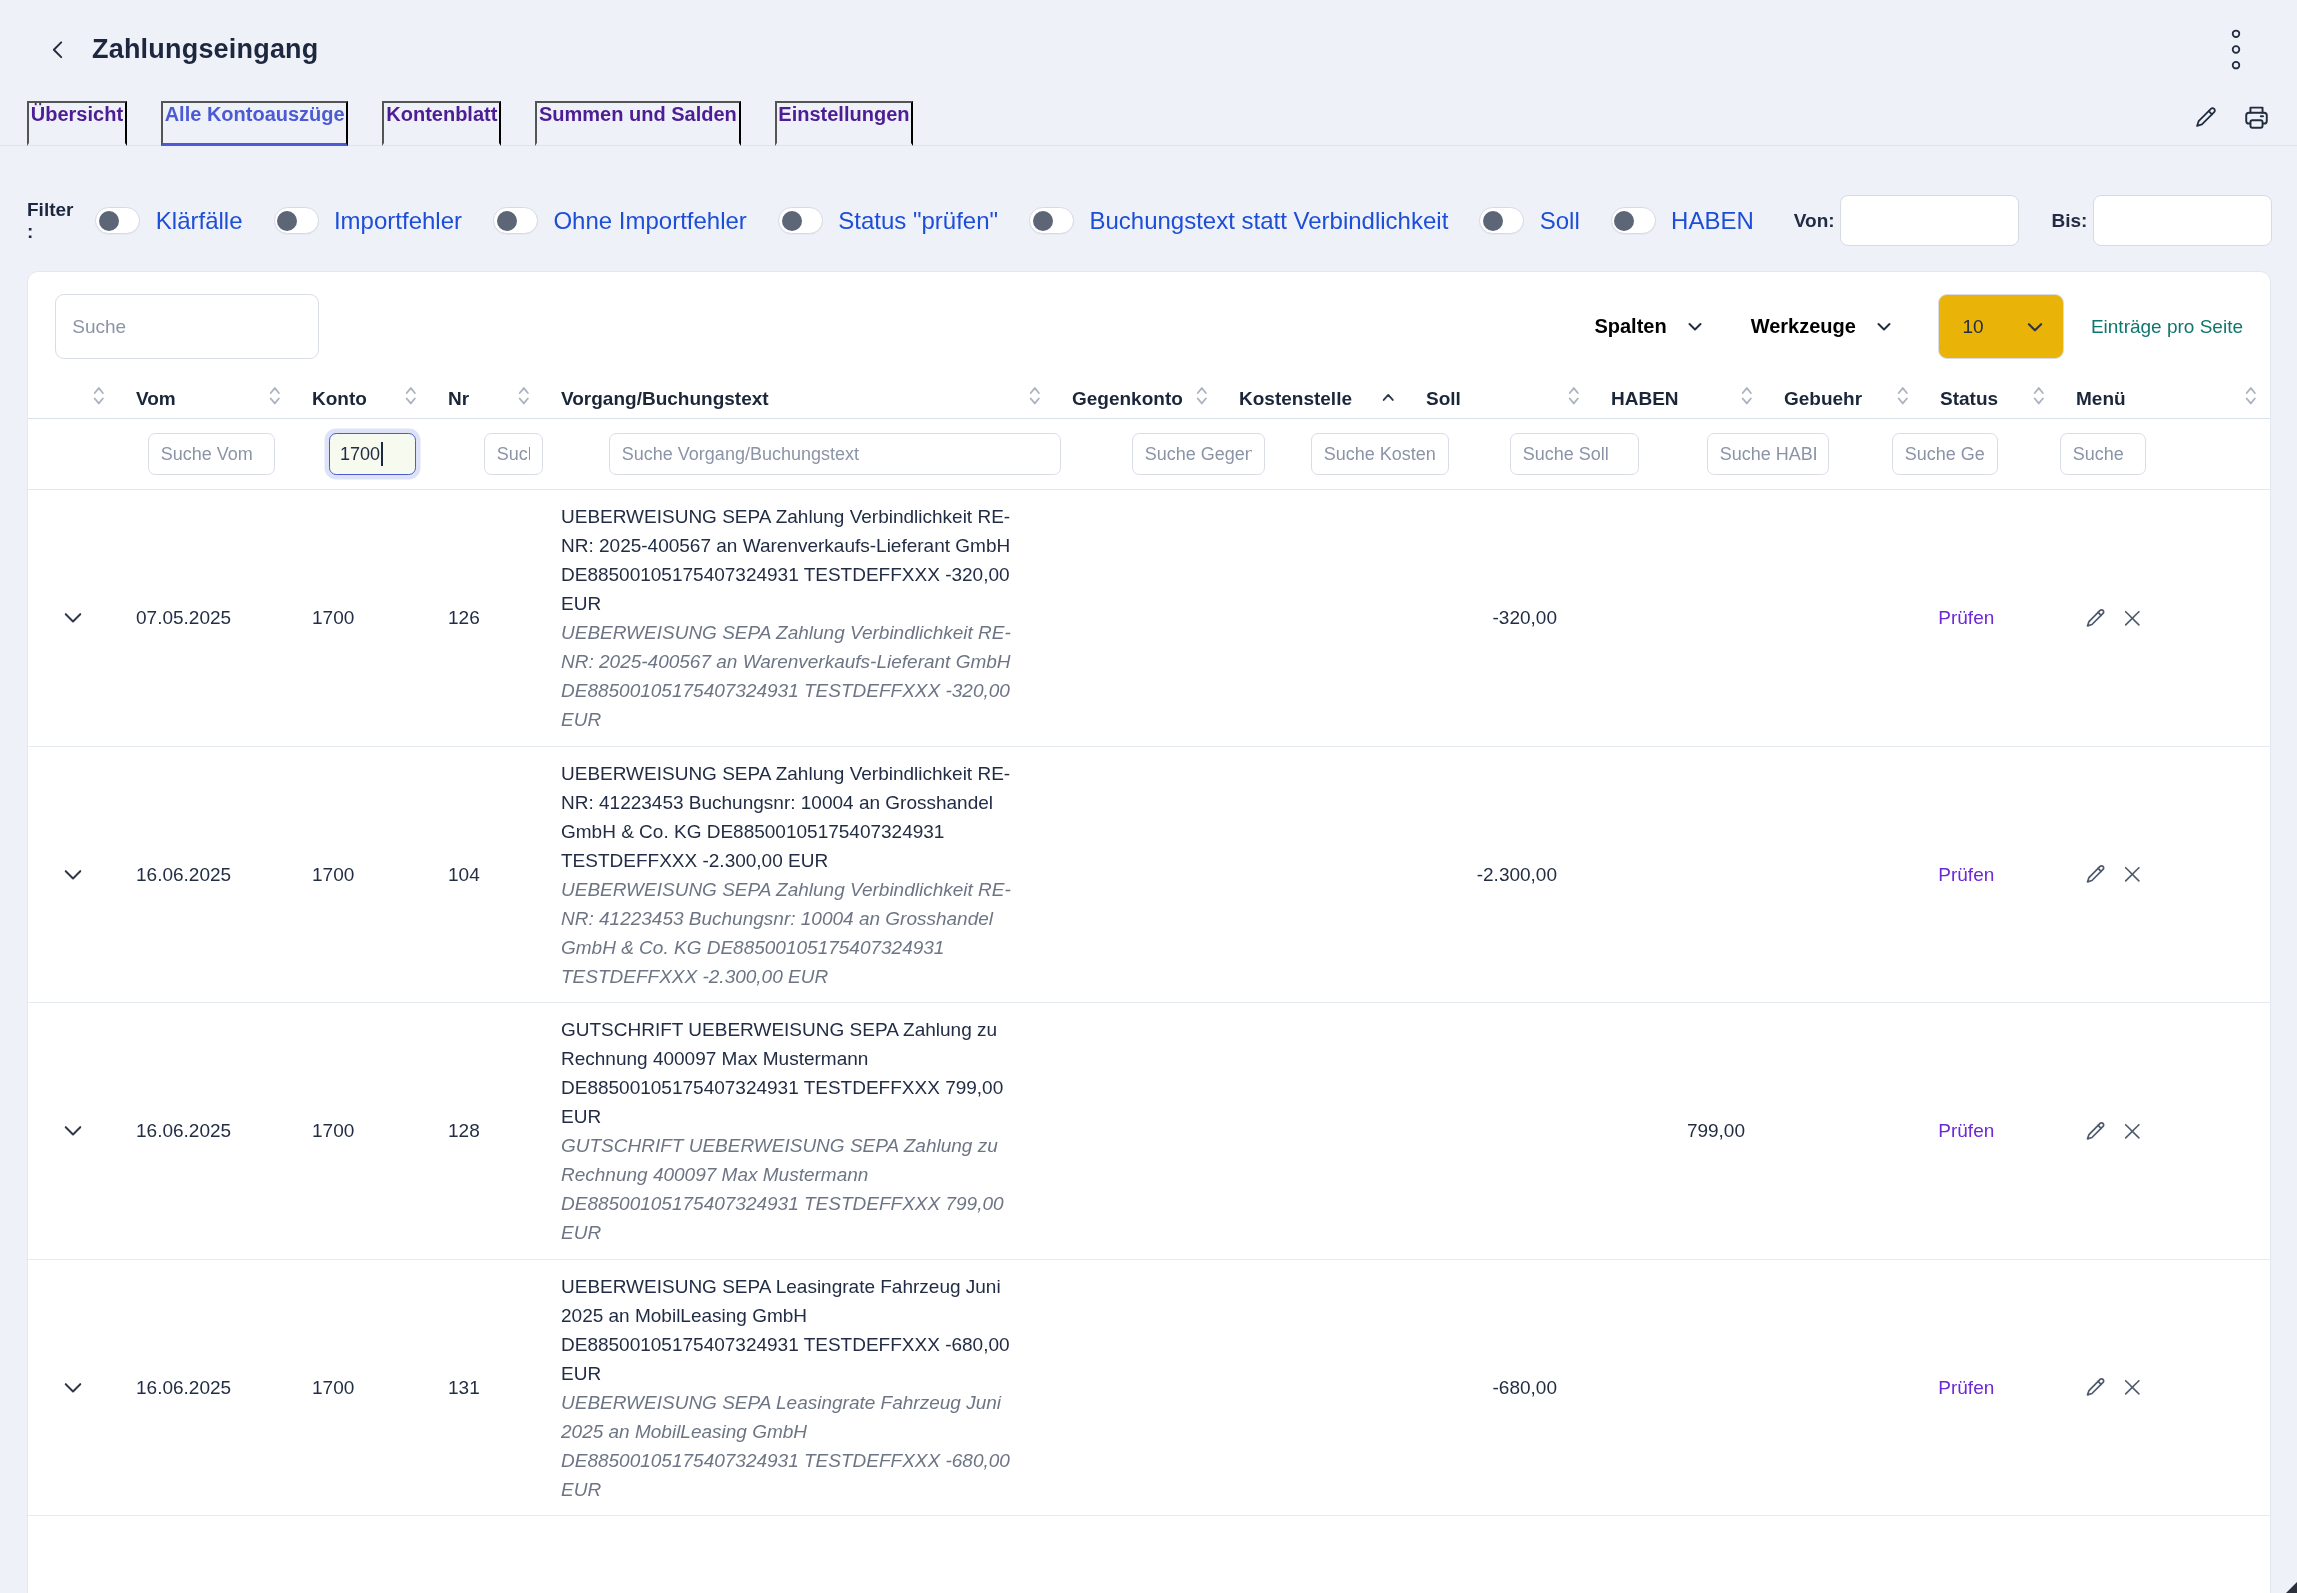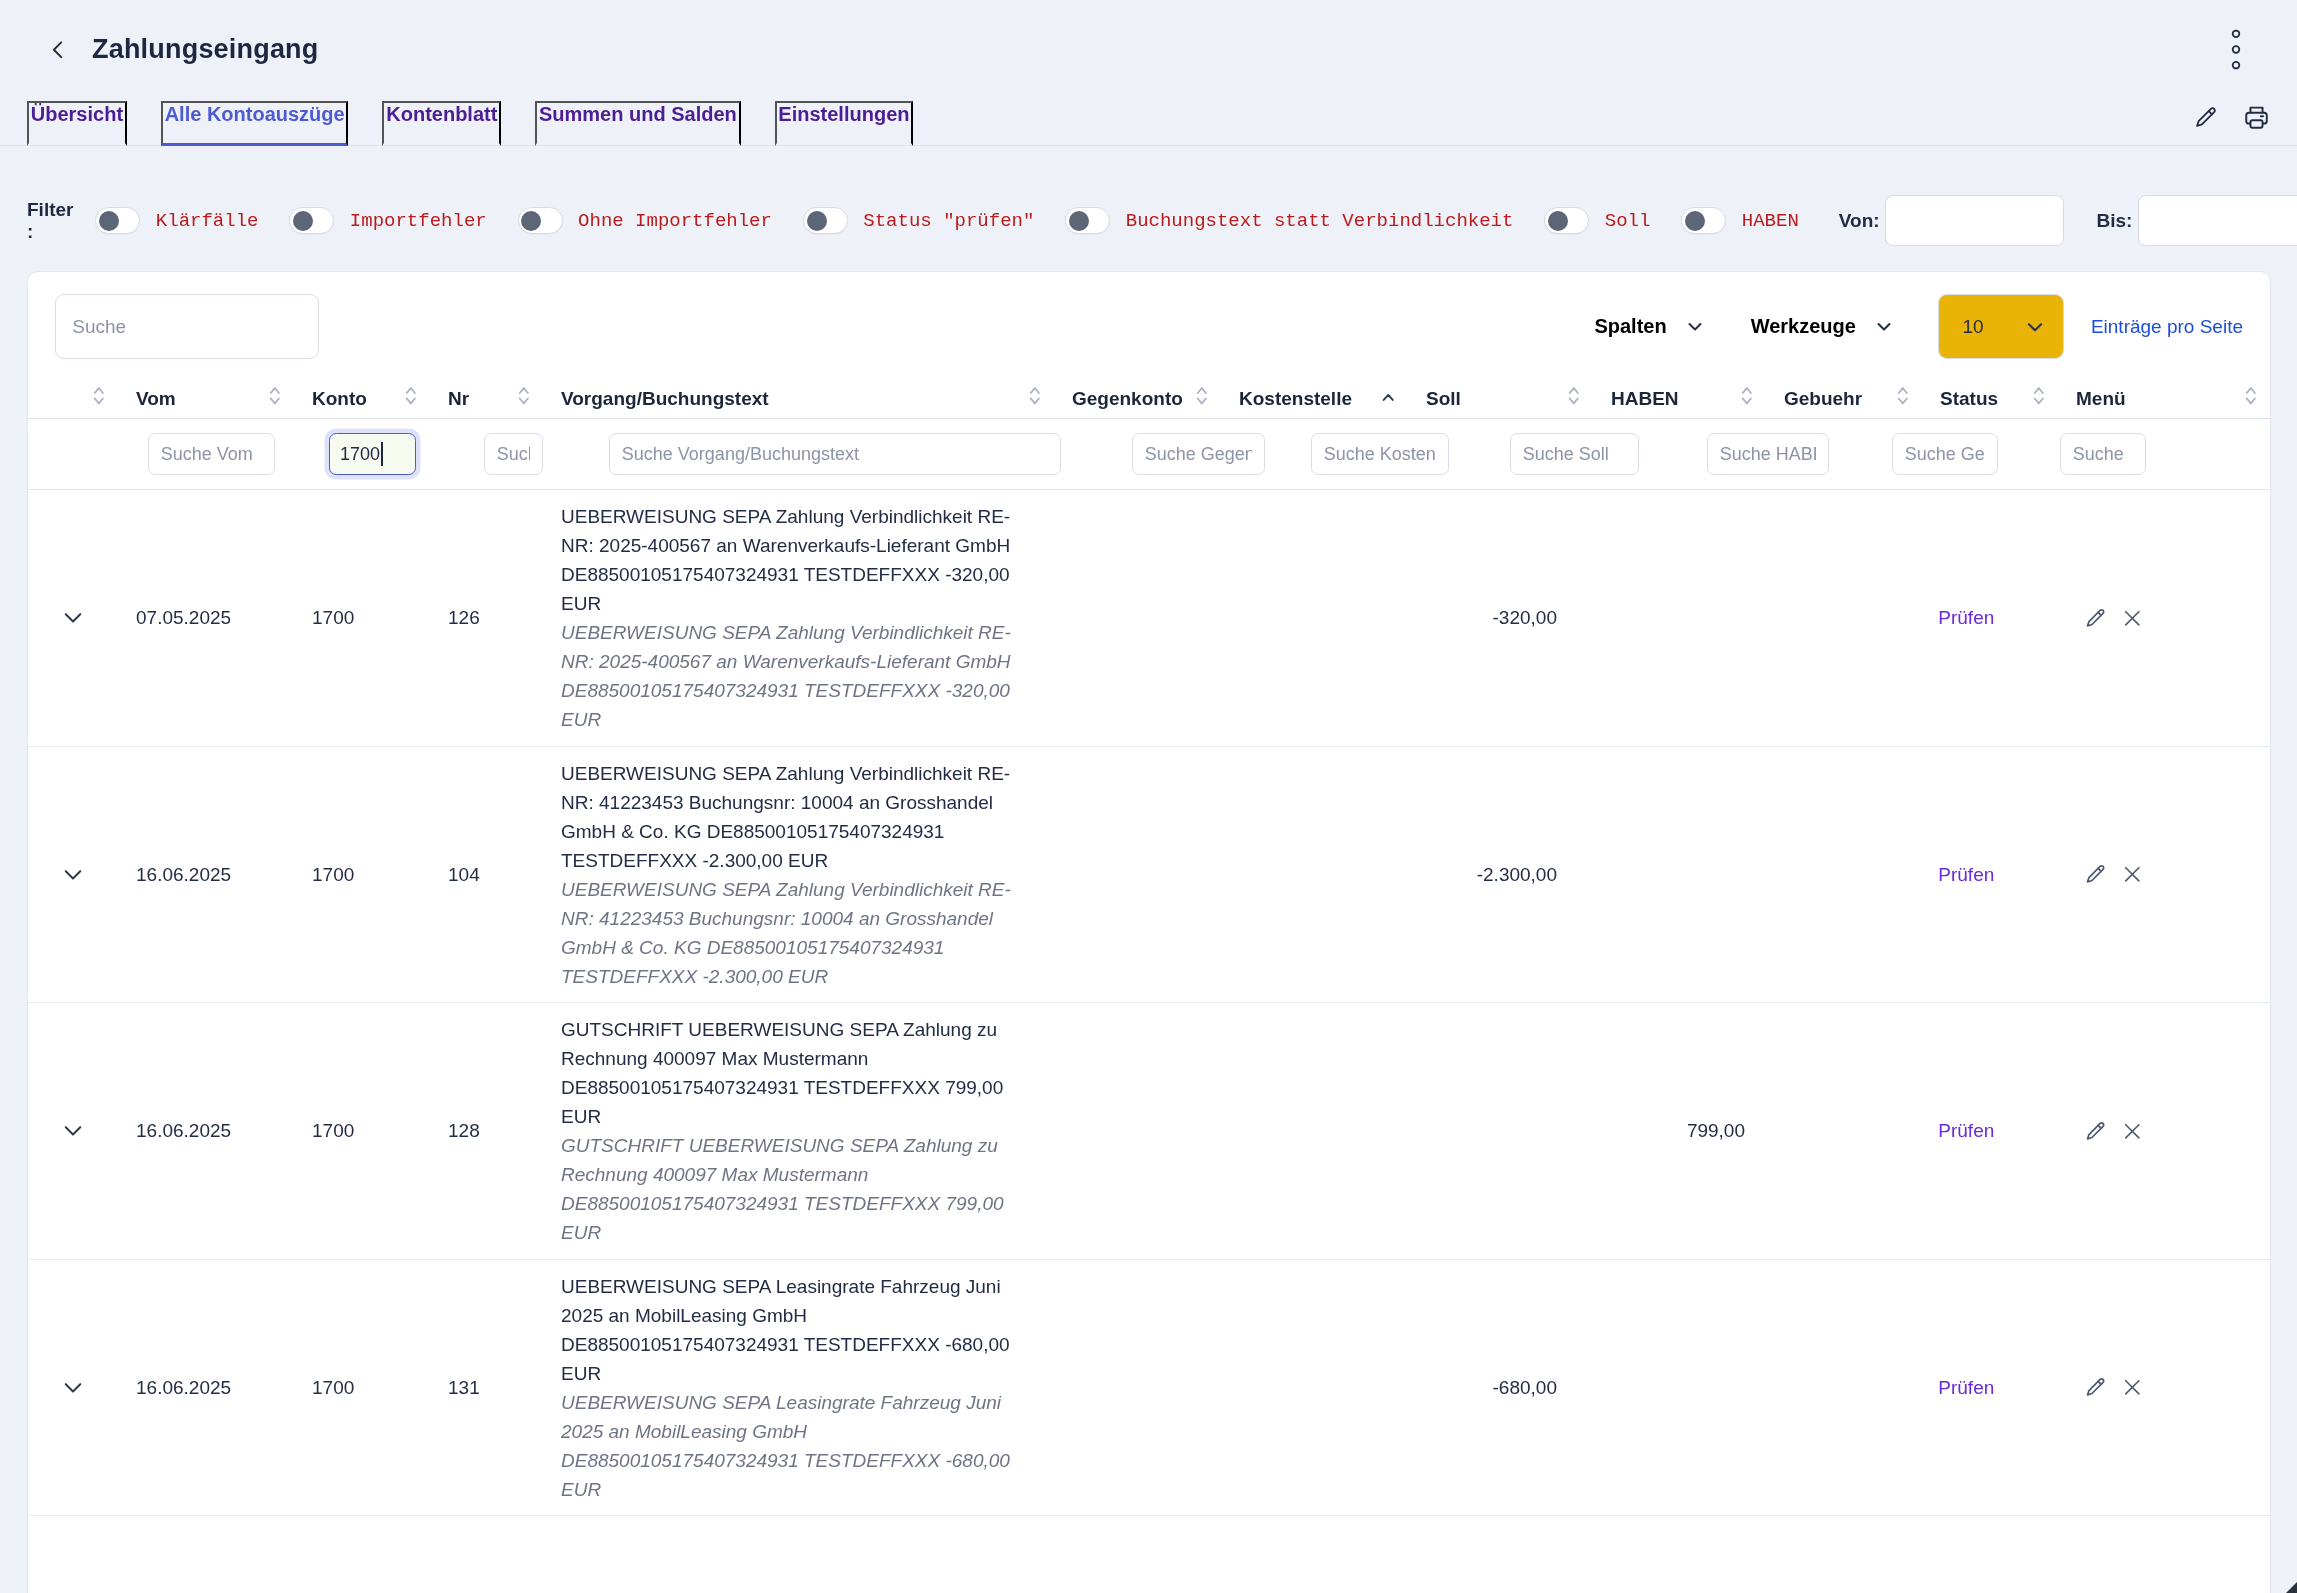--- a/index.html
+++ b/index.html
@@ -22,36 +22,36 @@
   .tab.active { color:#4c5bd4; border-bottom-color:#4c5bd4; }
   .tab-icons { margin-left:auto; display:flex; gap:23.5px; padding-bottom:12.7px; align-items:center; }
   .icon-btn { background:none; border:none; cursor:pointer; display:flex; }
 
   
   .filter-row { display:flex; align-items:center; margin:49px 27px 0; }
   .filter-label { font-size:19px; font-weight:700; color:#1d2840; margin-right:22px; }
   .toggle-group { display:flex; align-items:center; margin-right:31px; }
   .toggle { width:45px; height:27px; border-radius:14.5px; background:#ffffff; border:0.9px solid #d5dae4; position:relative; flex:0 0 auto; cursor:pointer; box-shadow:0 0.9px 0.9px rgba(30,40,70,.04); }
   .toggle .knob { position:absolute; left:2.7px; top:2.7px; width:20px; height:20px; border-radius:50%; background:#5d6676; }
-  .toggle-label { font-size:19px; color:#b91c1c; margin-left:15.4px; white-space:nowrap;font-family:Liberation Mono, monospace; }
+  .toggle-label { font-size:24px; color:#1d4ed8; margin-left:15.4px; white-space:nowrap; }
   .range-label { font-size:19px; color:#222d45; margin:0 5.4px 0 9px; font-weight:600; }
   .range-input { width:179px; height:51px; border:0.9px solid #d5dae4; border-radius:8.1px; background:#fff; margin-right:23.5px; font-size:19px; padding:0 12.7px; color:#222d45; }
 
   
   .card { background:#fff; border:0.9px solid #e3e7f0; border-radius:11px 11px 0 0; margin:25px 27px 0; height:1327px; overflow:hidden; }
 
   .toolbar { display:flex; align-items:center; padding:22px 27px 20px; }
   .toolbar-search { width:264px; height:65px; border:0.9px solid #d8dce6; border-radius:9px; font-size:19px; padding:0 16.3px; color:#222d45; background:#fff; }
   input::placeholder { color:#8b94a6; opacity:1; }
   .toolbar-right { margin-left:auto; display:flex; align-items:center; }
   .dd-btn { display:flex; align-items:center; gap:19px; background:none; border:none; cursor:pointer; font-size:20px; font-weight:600; color:#000000; font-family:inherit; }
   .dd-werkzeuge { margin-left:47px; }
   .page-size { margin-left:45px; width:126px; height:65px; border:0.9px solid #d8dce6; border-radius:9px; display:flex; align-items:center; justify-content:space-between; padding:0 18px 0 23.5px; cursor:pointer; background:#eab308; }
   .page-size span { font-size:19px; color:#222d45; }
-  .entries-label { margin-left:27px; font-size:19px; color:#1d4ed8; }
+  .entries-label { margin-left:27px; font-size:19px; color:#0f766e; }
 
   
   .tgrid { display:grid; grid-template-columns:90px 176px 136px 113px 511px 167px 187px 185px 173px 156px 136px 212px; }
   .thead { height:40px; align-items:center; border-bottom:0.9px solid #dbe0ea; }
   .hc { display:flex; align-items:center; justify-content:space-between; padding:0 12.7px 0 18px; font-size:19px; font-weight:700; color:#1b2639; min-width:0; }
   .hc.no-label { justify-content:flex-end; }
   .sort-svg { flex:0 0 auto; cursor:pointer; }
 
   .search-row { height:71px; align-items:center; border-bottom:0.9px solid #e3e8f0;gap:12px; }
   .sc { padding-left:18px; min-width:0; display:flex; align-items:center; }

